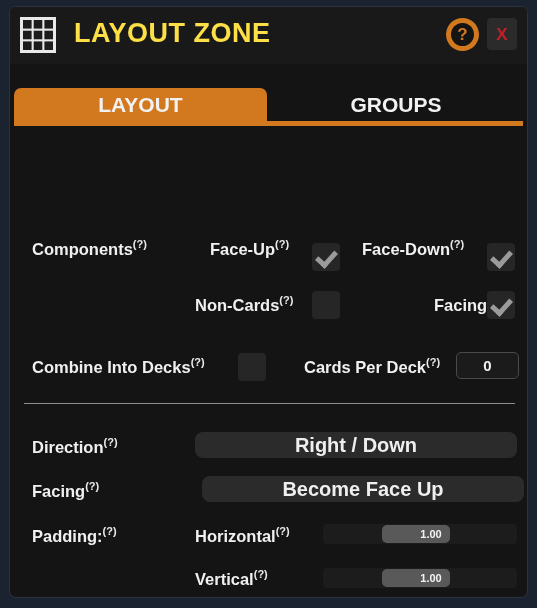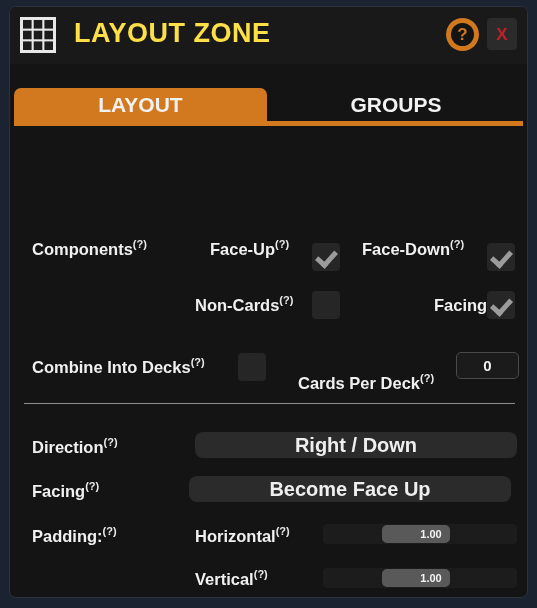--- a/index.html
+++ b/index.html
@@ -295,36 +295,36 @@
     <div class="row lbl" style="left:424px; top:168px;">
       <span>Facing</span><span class="hint">(?)</span>
     </div>
     <div class="checkbox checked" style="left:477px; top:165px;"></div>
 
     <div class="row lbl" style="left:22px; top:230px;">
       <span>Combine Into Decks</span><span class="hint">(?)</span>
     </div>
     <div class="checkbox" style="left:228px; top:227px;"></div>
 
-    <div class="row lbl" style="left:288px; top:230px;margin-top:16px;">
+    <div class="row lbl" style="left:294px; top:230px;">
       <span>Cards Per Deck</span><span class="hint">(?)</span>
     </div>
     <div class="numfield" style="left:446px; top:226px;">0</div>
 
     <div class="divider" style="top:277px;"></div>
 
     <div class="row lbl" style="left:22px; top:310px;">
       <span>Direction</span><span class="hint">(?)</span>
     </div>
     <div class="dropdown" style="left:185px; top:306px; width:322px;">Right / Down</div>
 
     <div class="row lbl" style="left:22px; top:354px;">
       <span>Facing</span><span class="hint">(?)</span>
     </div>
-    <div class="dropdown" style="left:179px; top:350px; width:322px;">Become Face Up</div>
+    <div class="dropdown" style="left:192px; top:350px; width:322px;">Become Face Up</div>
 
     <div class="row lbl" style="left:22px; top:399px;">
       <span>Padding:</span><span class="hint">(?)</span>
     </div>
 
     <div class="row lbl" style="left:185px; top:399px;">
       <span>Horizontal</span><span class="hint">(?)</span>
     </div>
     <div class="slider" id="slider-horizontal" style="left:313px; top:398px; width:194px;">
       <div class="handle" style="left: 59px;">1.00</div>

